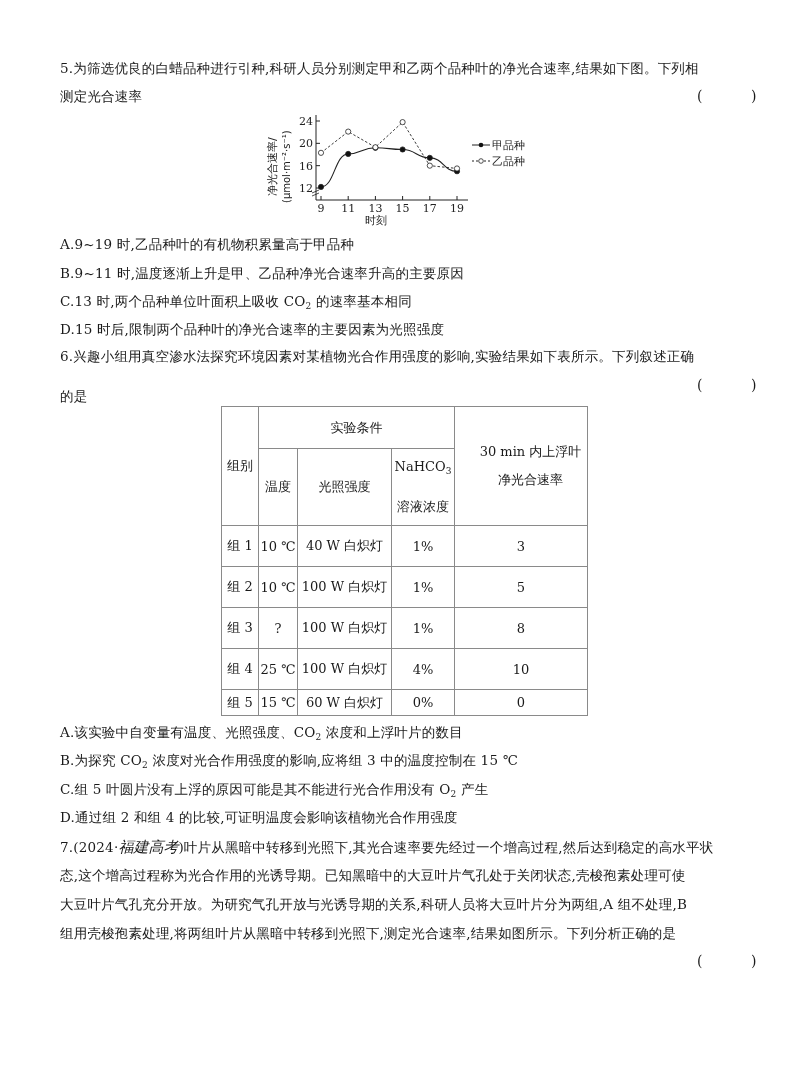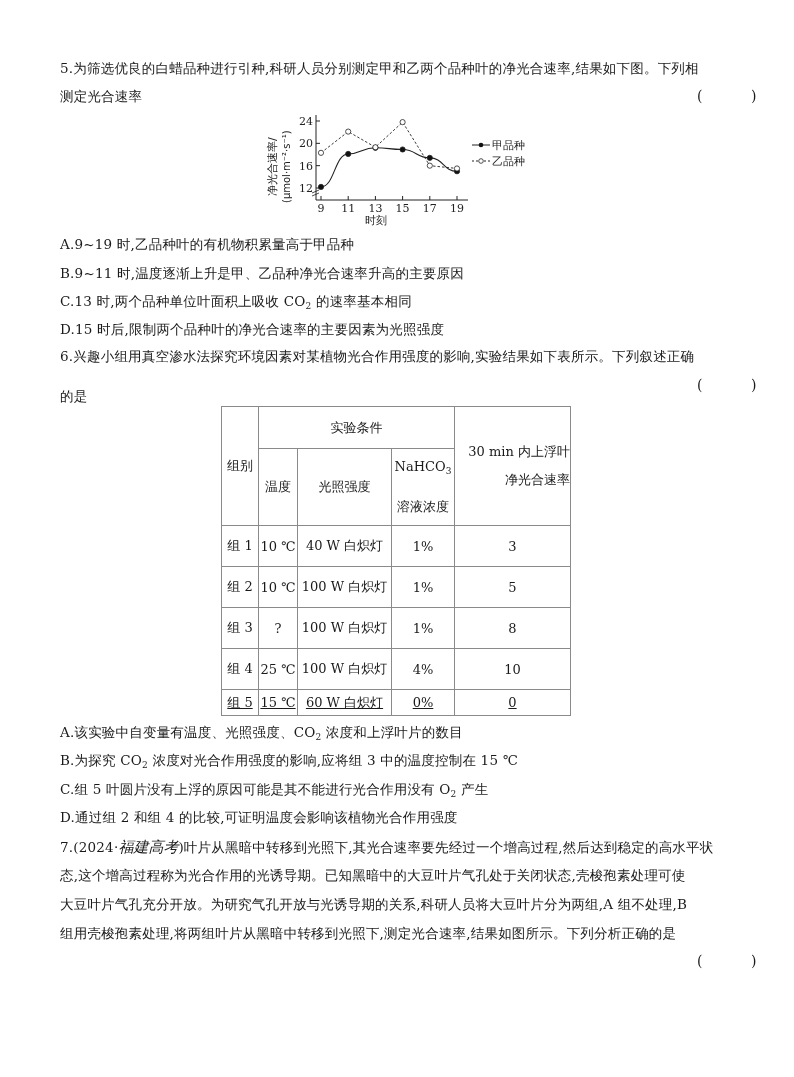--- a/index.html
+++ b/index.html
@@ -6,21 +6,21 @@
   body { width: 794px; height: 1077px; position: relative; overflow: hidden;
          font-family: "DejaVu Serif", "Liberation Serif", serif; color: #1a1a1a; }
   .line { position: absolute; left: 60px; font-size: 13.5px; white-space: nowrap; letter-spacing: 0.2px; }
   .paren { position: absolute; left: 697px; font-size: 14px; letter-spacing: 22px; }
   sub { font-size: 9px; vertical-align: -3px; }
   .src { font-size: 15px; font-style: italic; letter-spacing: 0; }
   #chart { position: absolute; left: 260px; top: 108px; }
   table.exp { position: absolute; left: 221px; top: 406px; border-collapse: collapse;
               font-size: 13px; }
   table.exp td { border: 1px solid #8a8a8a; text-align: center; vertical-align: middle; padding: 0; }
-  table.exp td.left { text-align: right; padding-left: 2px; }
+  table.exp td.left { text-align: center; padding-left: 19px; }
 </style>
 </head>
 <body>
 
 <div class="line" style="top:60px;">5.为筛选优良的白蜡品种进行引种,科研人员分别测定甲和乙两个品种叶的净光合速率,结果如下图。下列相</div>
 <div class="line" style="top:88px;">测定光合速率</div>
 <div class="paren" style="top:88px;">( )</div>
 
 <svg id="chart" width="290" height="120" viewBox="260 108 290 120">
   <g font-family="DejaVu Sans, sans-serif" font-size="11" fill="#222">
@@ -136,21 +136,21 @@
         <td>1%</td>
         <td>8</td>
       </tr>
       <tr style="height: 41px;">
         <td>组 4</td>
         <td>25 ℃</td>
         <td>100 W 白炽灯</td>
         <td>4%</td>
         <td>10</td>
       </tr>
-      <tr style="height: 26px; text-decoration: underline;">
+      <tr style="height: 26px;">
         <td>组 5</td>
         <td>15 ℃</td>
         <td>60 W 白炽灯</td>
         <td>0%</td>
         <td>0</td>
       </tr>
     </tbody>
 </table>
 
 <div id="q6-options">

